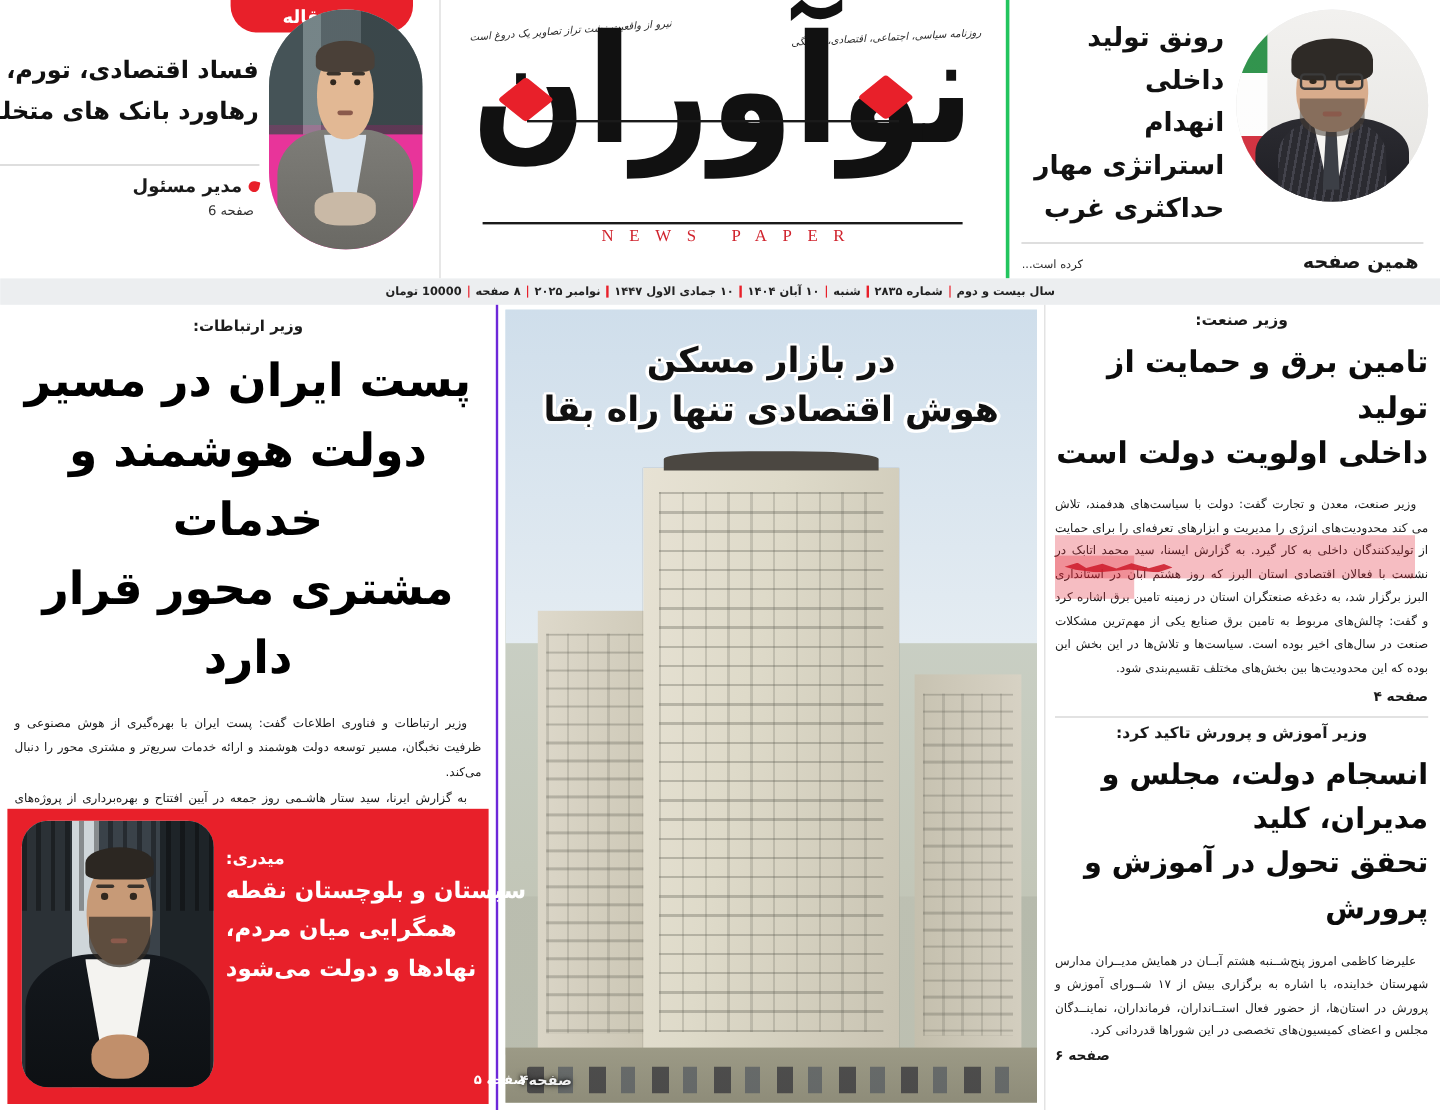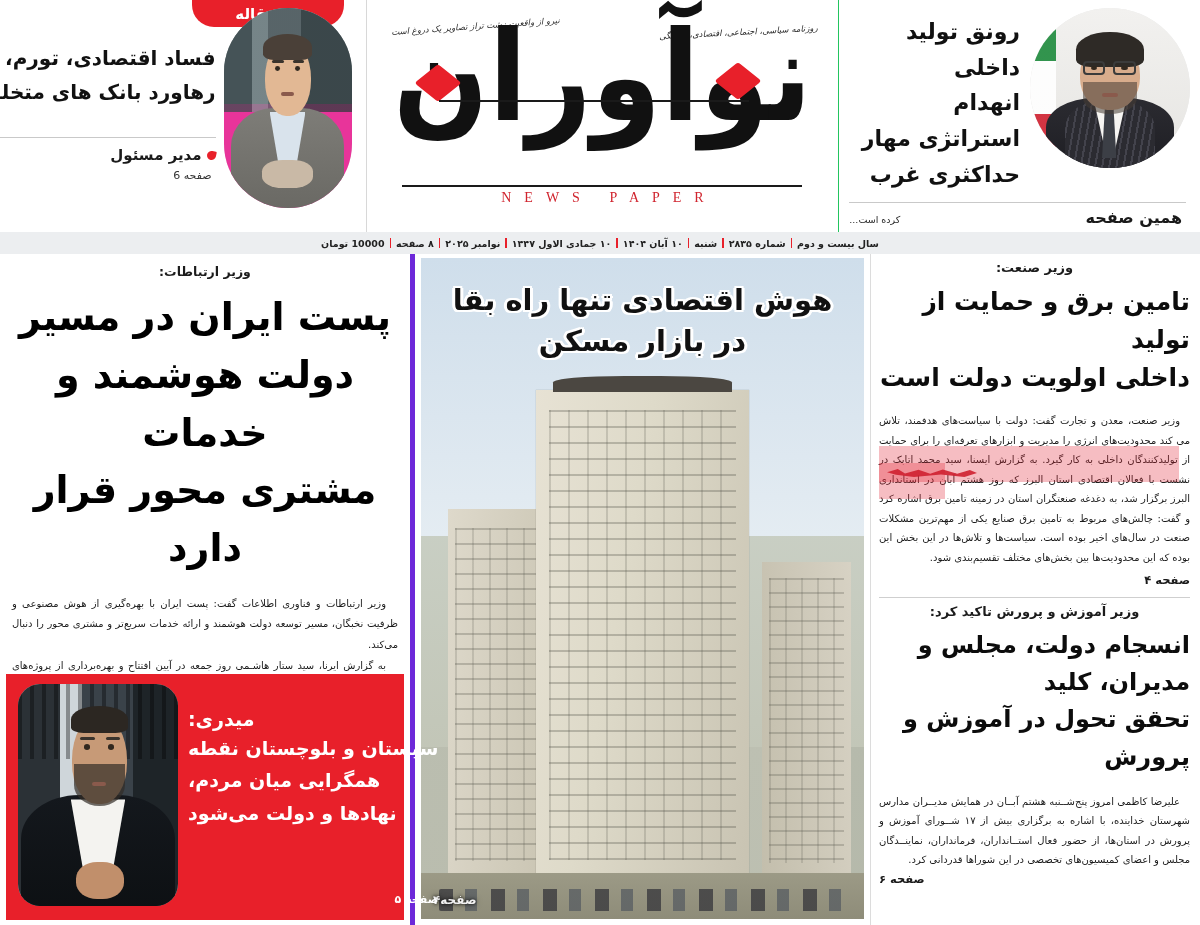--- a/index.html
+++ b/index.html
@@ -29,21 +29,21 @@
     display: flex;
     flex-direction: row;
   }
 
   
   .teaser-left {
     width: 375px;
     height: 232px;
     position: relative;
     padding: 8px 10px 0 6px;
-    border-left: 1px solid #22c55e;
+    border-left: 3px solid #22c55e;
   }
   .teaser-row {
     display: flex;
     flex-direction: row-reverse;
     align-items: flex-start;
     gap: 10px;
   }
   .teaser-head {
     flex: 1;
     text-align: right;
@@ -468,21 +468,21 @@
     color: #f2f2f2;
     text-shadow: 0 0 3px rgba(0,0,0,.85), 0 0 6px rgba(0,0,0,.6);
   }
 
   
   .col-right {
     width: 415px;
     height: 671px;
     position: relative;
     padding: 0 12px 0 12px;
-    border-right: 5px solid #6d28d9;
+    border-right: 2px solid #6d28d9;
   }
   .art-kicker-r {
     font-size: 12.5px;
     font-weight: 700;
     color: #1c1c1c;
     text-align: center;
     padding: 10px 0 10px 0;
     direction: rtl;
   }
   .art-head-r {
@@ -532,21 +532,21 @@
     position: relative;
   }
   .redbox-text {
     flex: 1;
     direction: rtl;
     text-align: left;
     color: #ffffff;
     position: relative;
   }
   .redbox-kicker {
-    font-size: 19px;
+    font-size: 14px;
     font-weight: 700;
     text-align: left;
     padding-top: 24px;
     letter-spacing: -0.4px;
   }
   .redbox-head {
     font-size: 19px;
     font-weight: 700;
     line-height: 1.7;
     text-align: left;
@@ -738,22 +738,22 @@
         <div class="skyline"></div>
         <div class="tower-l"></div>
         <div class="tower-r"></div>
         <div class="tower">
           <div class="tower-roof"></div>
         </div>
         <div class="ground"></div>
         <div class="cars"></div>
 
         <div class="photo-head">
+          <span>در بازار مسکن</span>
           <span>هوش اقتصادی تنها راه بقا</span>
-          <span>در بازار مسکن</span>
         </div>
         <div class="photo-pagebadge">صفحه۴</div>
       </div>
     </div>
 
     <div class="col-right">
       <div class="art-kicker-r">وزیر ارتباطات:</div>
       <div class="art-head-r">
         <span>پست ایران در مسیر</span>
         <span>دولت هوشمند و خدمات</span>

